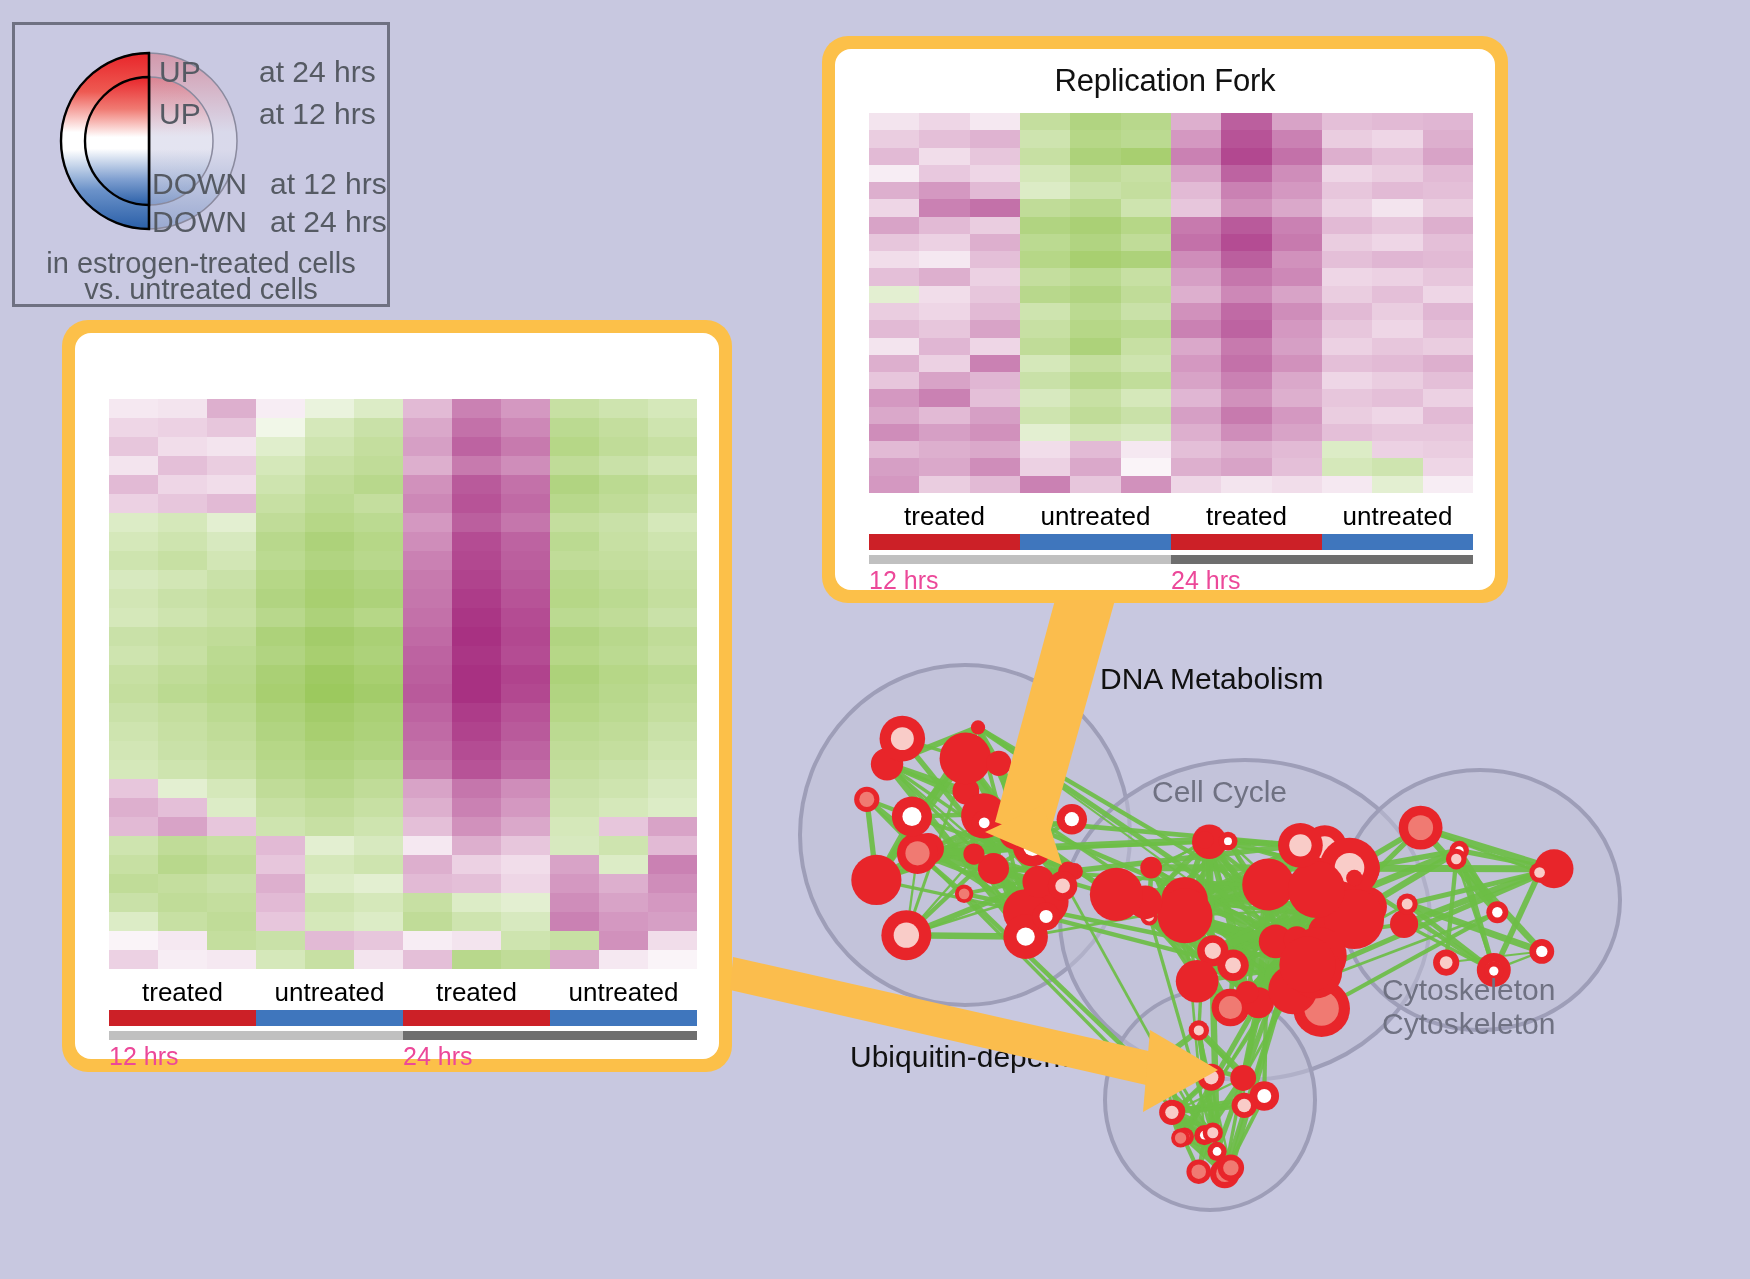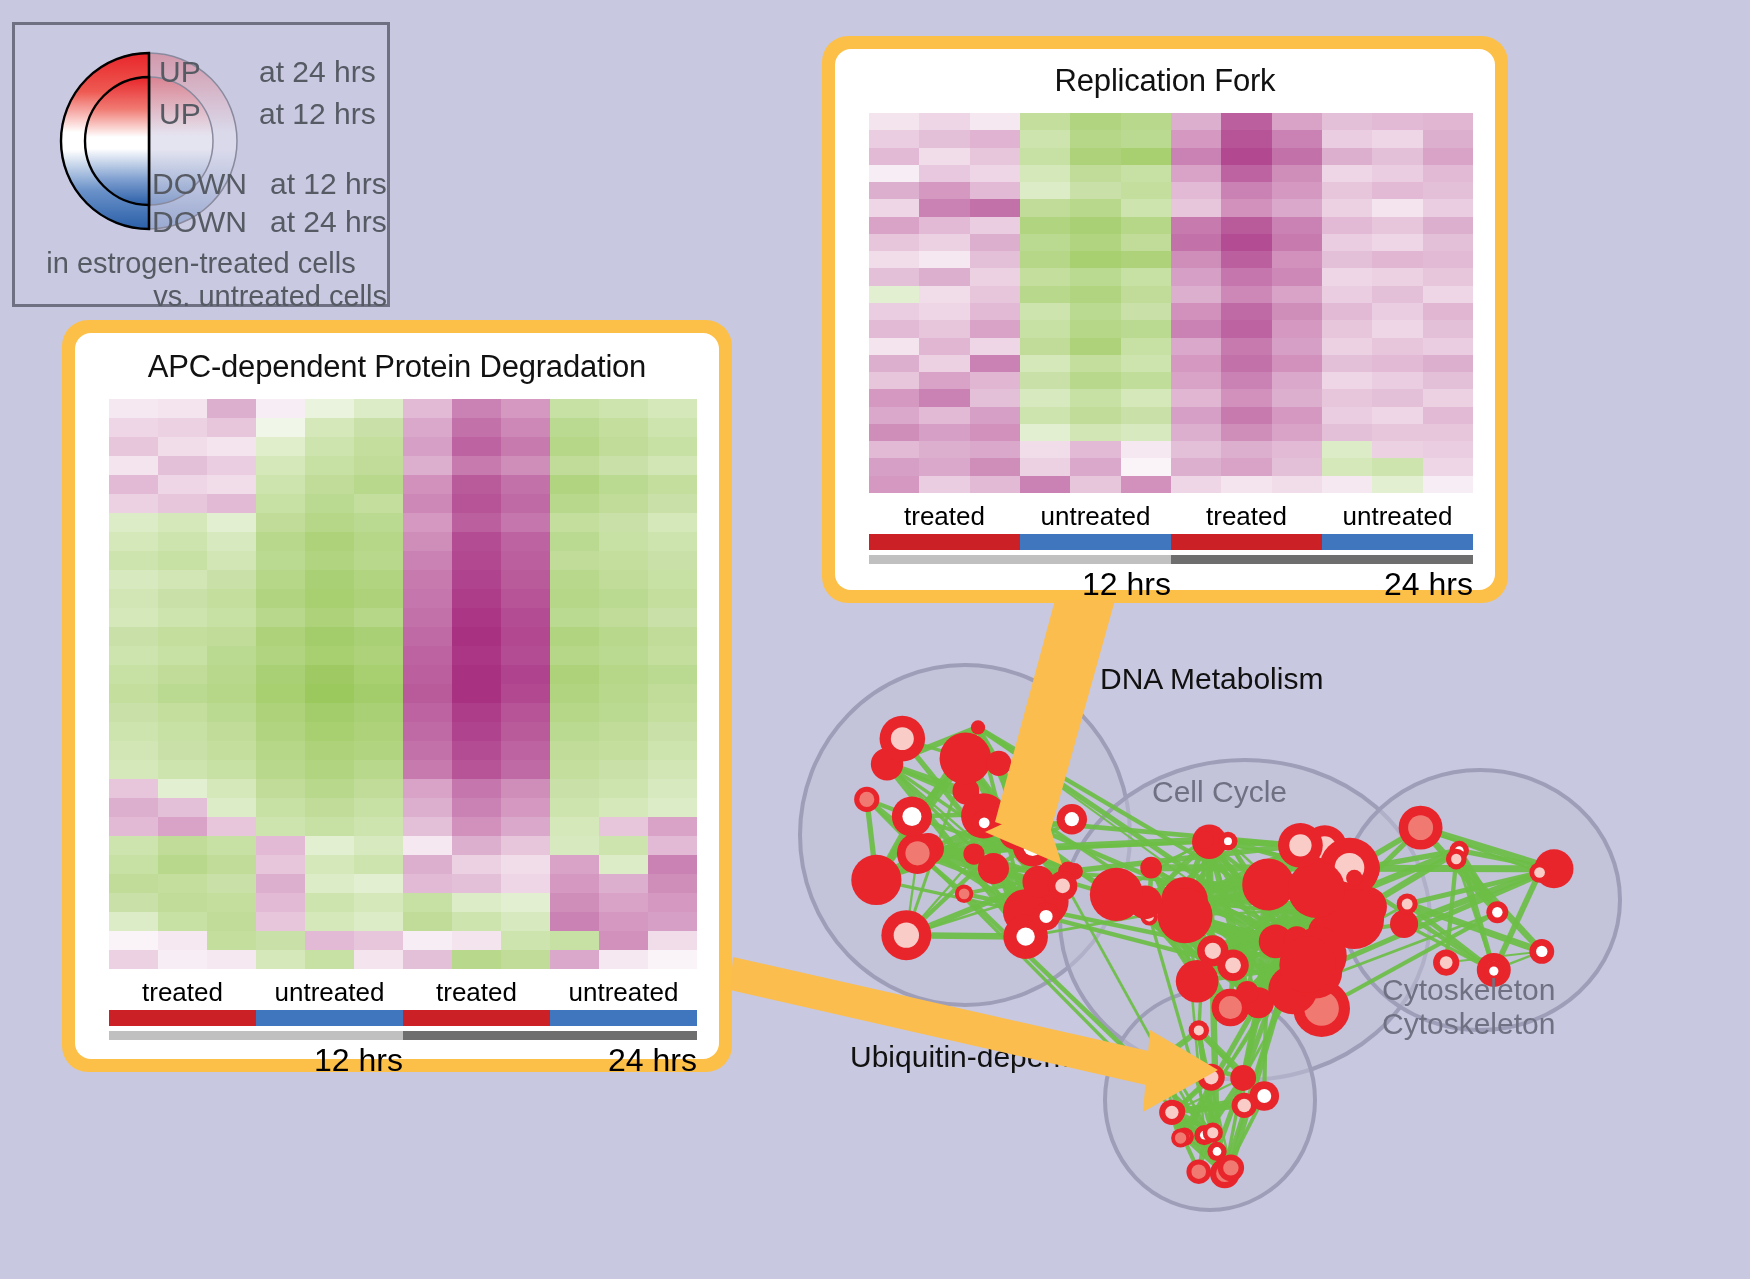--- a/index.html
+++ b/index.html
@@ -76,21 +76,21 @@
   .axis{position:absolute;}
   .axis-labels{display:grid;grid-template-columns:repeat(4,1fr);}
   .axis-labels span{
     text-align:center;font-size:26px;color:#000;white-space:nowrap;
   }
   .cond-bar{display:grid;grid-template-columns:repeat(4,1fr);height:16px;margin-top:2px;}
   .cond-bar div{height:100%;}
   .time-bar{display:grid;grid-template-columns:repeat(2,1fr);height:9px;margin-top:5px;}
   .time-bar div{height:100%;}
   .time-labels{display:grid;grid-template-columns:repeat(2,1fr);margin-top:2px;}
-  .time-labels span{text-align:right;font-size:32px;color:#000000;}
+  .time-labels span{text-align:left;font-size:25px;color:#ec4899;}
 
   
   #network{position:absolute;left:790px;top:600px;width:960px;height:679px;}
   .net-label{
     position:absolute;font-size:30px;white-space:nowrap;line-height:1.12;
   }
   .net-label.dark{color:#111;}
   .net-label.grey{color:#6f7182;}
 
   
@@ -145,21 +145,21 @@
     <div class="key-text" style="left:144px;top:30px;">UP</div>
     <div class="key-text" style="left:244px;top:30px;">at 24 hrs</div>
     <div class="key-text" style="left:144px;top:72px;">UP</div>
     <div class="key-text" style="left:244px;top:72px;">at 12 hrs</div>
     <div class="key-text" style="left:137px;top:142px;">DOWN</div>
     <div class="key-text" style="left:255px;top:142px;">at 12 hrs</div>
     <div class="key-text" style="left:137px;top:180px;">DOWN</div>
     <div class="key-text" style="left:255px;top:180px;">at 24 hrs</div>
 
     <div class="key-foot" style="top:222px;">in estrogen-treated cells</div>
-    <div class="key-foot" style="top:255px;text-align:right;">vs. untreated cells</div>
+    <div class="key-foot" style="top:248px;">vs. untreated cells</div>
   </div>
 
 
   <div class="panel" id="panel-rf">
     <div class="panel-inner">
       <div class="panel-title hm-title" id="rf-title">Replication Fork</div>
       <div class="hm-wrap" id="rf-hm-wrap" style="left:34px;top:64px;right:22px;height:380px;">
         <div class="heatmap" id="rf-heatmap" style="grid-template-columns: repeat(12, 1fr); grid-template-rows: repeat(22, 1fr);">
             <div class="hm-cell" style="background: rgb(243, 228, 238);"></div>
             <div class="hm-cell" style="background: rgb(238, 214, 230);"></div>
@@ -447,21 +447,20 @@
         <div class="time-labels" id="rf-time-labels">
             <span>12 hrs</span>
             <span>24 hrs</span>
           </div>
       </div>
     </div>
   </div>
 
   <div class="panel" id="panel-apc">
     <div class="panel-inner">
-      <div class="panel-title hm-title" id="apc-title">APC-dependent Protein Degradation</div>
       <div class="hm-wrap" id="apc-hm-wrap" style="left:34px;top:66px;right:22px;height:570px;">
         <div class="heatmap" id="apc-heatmap" style="grid-template-columns: repeat(12, 1fr); grid-template-rows: repeat(30, 1fr);">
             <div class="hm-cell" style="background: rgb(245, 232, 241);"></div>
             <div class="hm-cell" style="background: rgb(243, 228, 238);"></div>
             <div class="hm-cell" style="background: rgb(221, 175, 206);"></div>
             <div class="hm-cell" style="background: rgb(247, 237, 244);"></div>
             <div class="hm-cell" style="background: rgb(234, 243, 221);"></div>
             <div class="hm-cell" style="background: rgb(220, 236, 198);"></div>
             <div class="hm-cell" style="background: rgb(226, 186, 213);"></div>
             <div class="hm-cell" style="background: rgb(202, 129, 179);"></div>

